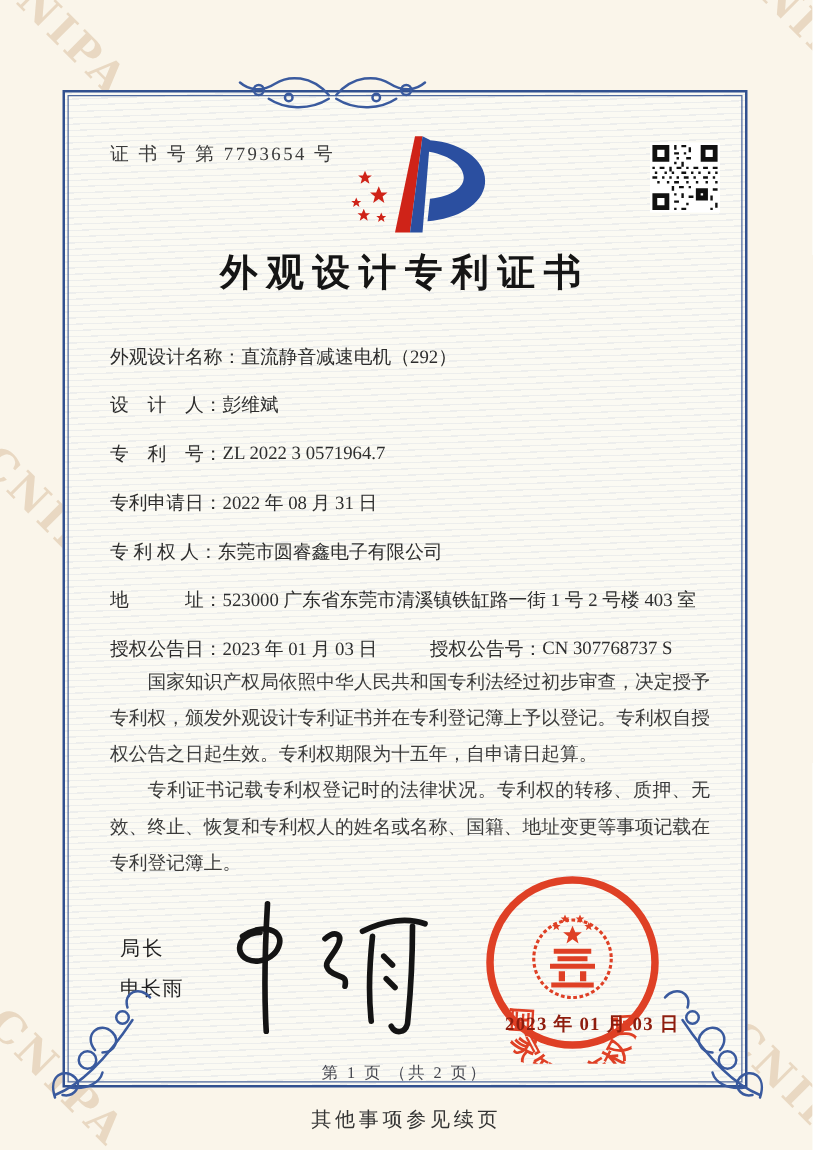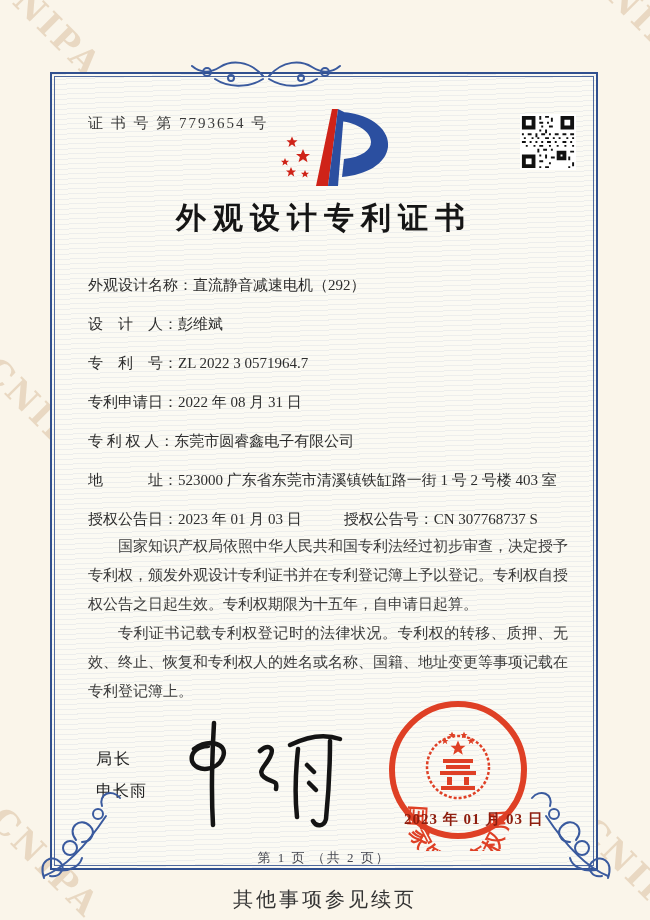--- a/index.html
+++ b/index.html
@@ -47,21 +47,21 @@
   .signature { position:absolute; left:122px; top:645px; }
 
   .seal { position:absolute; left:325px; top:615px; }
   .seal-date { position:absolute; left:352px; top:736px; font-size:15px; font-weight:bold;
                color:#8e1d0e; letter-spacing:1px; white-space:nowrap; z-index:5; }
 
   .page-footer { position:absolute; left:0; top:775px; width:100%; text-align:center;
                  font-size:13px; letter-spacing:2px; color:#44464f; }
 
   .continuation { position:absolute; left:0; top:886px; width:100%; text-align:center;
-                  font-size:20px; letter-spacing:3px; color:#333; }
+                  font-size:16px; letter-spacing:3px; color:#333; }
 
   .ornament-top { position:absolute; left:135px; top:-22px; z-index:3; }
   .flourish { position:absolute; z-index:3; }
   .flourish.bl { left:-16px; top:712px; }
   .flourish.br { left:468px; top:712px; transform:scaleX(-1); }
 </style>
 </head>
 <body>
 
 <div class="page">

